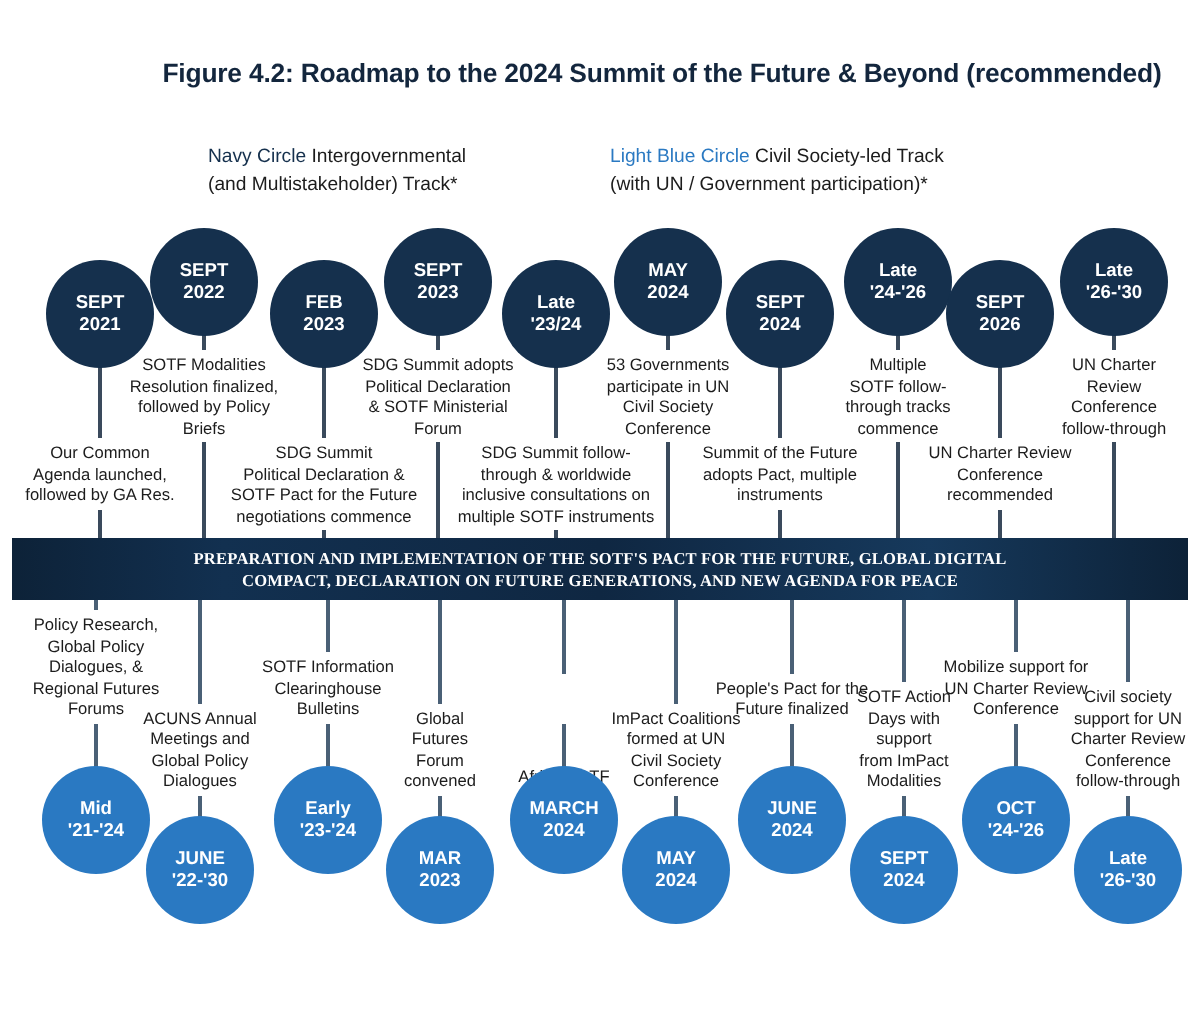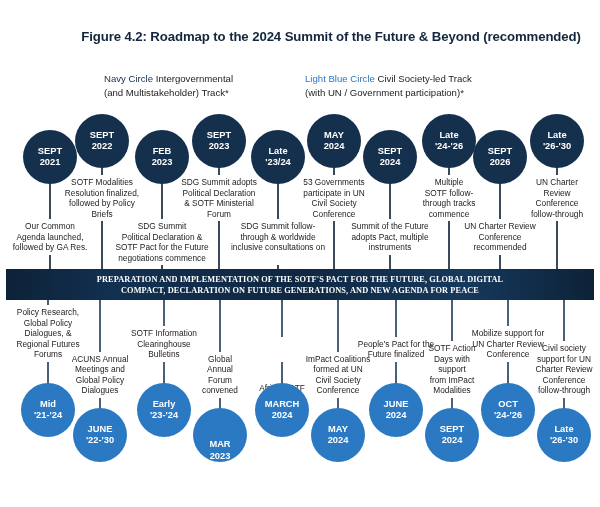--- a/index.html
+++ b/index.html
@@ -136,20 +136,21 @@
       <div class="conn" style="left: 218.3px; top: 221.4px; height: 47.6px;"></div>
       <div class="node navy" style="left: 192px; top: 114px;">
         <span class="l1">SEPT</span>
         <span class="l2">2023</span>
       </div>
       <div class="conn" style="left: 277.3px; top: 183px; height: 36px;"></div>
       <div class="tblk" style="left: 217px; top: 221px; width: 122px;">
         <div>SDG Summit follow-</div>
         <div>through &amp; worldwide</div>
         <div>inclusive consultations on</div>
+        <div>multiple SOTF instruments</div>
       </div>
       <div class="conn" style="left: 277.3px; top: 265.4px; height: 3.6px;"></div>
       <div class="node navy" style="left: 251px; top: 130px;">
         <span class="l1">Late</span>
         <span class="l2">'23/24</span>
       </div>
       <div class="conn" style="left: 333.3px; top: 167px; height: 8px;"></div>
       <div class="tblk" style="left: 282px; top: 177px; width: 104px;">
         <div>53 Governments</div>
         <div>participate in UN</div>
@@ -249,26 +250,26 @@
         <div>Bulletins</div>
       </div>
       <div class="conn light-c" style="left: 163.3px; top: 362px; height: 22px;"></div>
       <div class="node light" style="left: 137px; top: 383px;">
         <span class="l1">Early</span>
         <span class="l2">'23-'24</span>
       </div>
       <div class="conn light-c" style="left: 219.3px; top: 300px; height: 51.6px;"></div>
       <div class="tblk" style="left: 183px; top: 353.6px; width: 74px;">
         <div>Global</div>
-        <div>Annual</div>
+        <div>Futures</div>
         <div>Forum</div>
         <div>convened</div>
       </div>
       <div class="conn light-c" style="left: 219.3px; top: 398px; height: 11px;"></div>
-      <div class="node light" style="left: 193px; top: 408px; justify-content: flex-end;">
+      <div class="node light" style="left: 193px; top: 408px;">
         <span class="l1">MAR</span>
         <span class="l2">2023</span>
       </div>
       <div class="conn light-c" style="left: 281.3px; top: 300px; height: 36.8px;"></div>
       <div class="tblk" style="left: 234px; top: 338.8px; width: 96px; margin-top: 44px;">
         <div>Africa SOTF</div>
         <div>Dialogue</div>
       </div>
       <div class="conn light-c" style="left: 281.3px; top: 362px; height: 22px;"></div>
       <div class="node light" style="left: 255px; top: 383px; text-align: right;">

